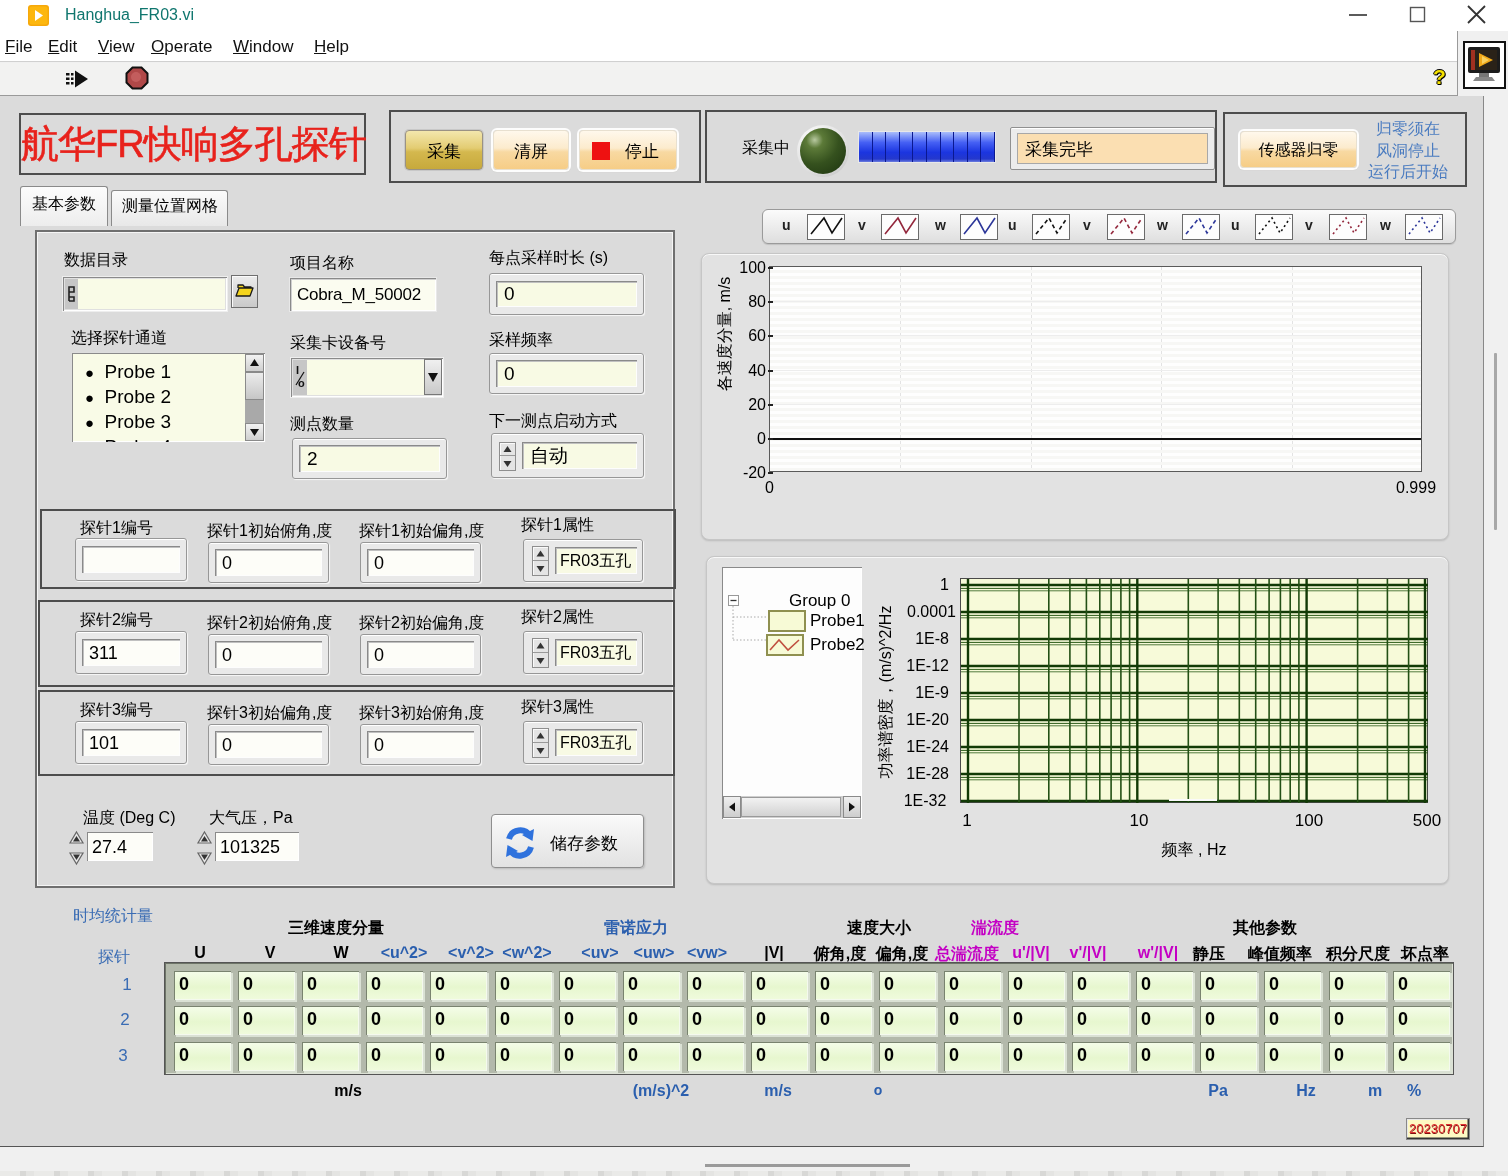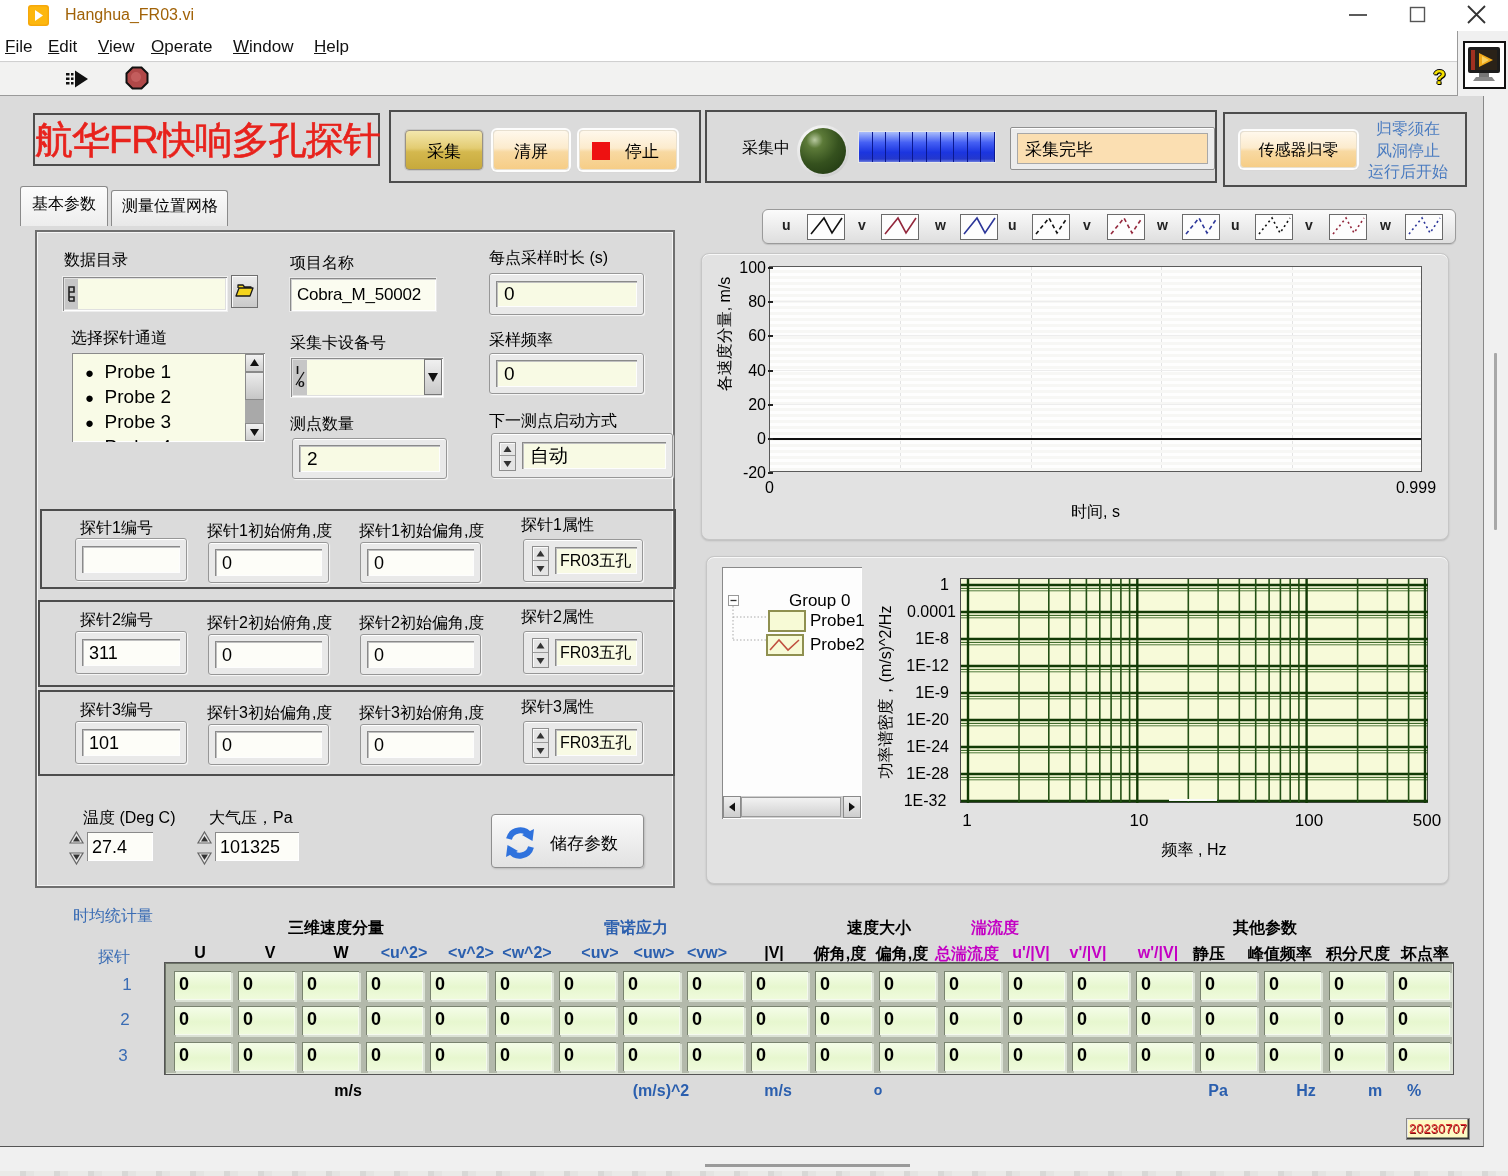--- a/index.html
+++ b/index.html
@@ -31,21 +31,21 @@
 .unit{position:absolute;font-size:16px;font-weight:bold;transform:translateX(-50%);color:#2b5fae}
 </style></head><body>
 <div id="win">
 
 <div class="ab" id="titlebar">
  <svg class="ab" style="left:28px;top:5px" width="21" height="21" viewBox="0 0 21 21">
         <rect x="0" y="0" width="21" height="21" rx="3" fill="#f6a80a"></rect>
         <rect x="1.5" y="1.5" width="18" height="18" rx="2" fill="#fdb70e"></rect>
         <path d="M7 5 L15 10.5 L7 16 Z" fill="#fff"></path>
       </svg>
- <div class="ab" style="left:65px;top:6px;font-size:16px;color:#a16207">Hanghua_FR03.vi</div>
+ <div class="ab" style="left:65px;top:6px;font-size:16px;color:#0f766e">Hanghua_FR03.vi</div>
  <svg class="ab" style="left:1344px;top:0" width="164" height="31" viewBox="0 0 164 31">
   <line x1="5" y1="15" x2="23" y2="15" stroke="#333" stroke-width="1.6"></line>
   <rect x="66.5" y="7.5" width="14" height="14" fill="none" stroke="#555" stroke-width="1.4"></rect>
   <path d="M124 6 L141 23 M141 6 L124 23" stroke="#333" stroke-width="1.8"></path>
  </svg>
 </div>
 <div class="ab" id="menubar">
  <span class="mi ab" style="left:5px;top:6px"><u>F</u>ile</span>
  <span class="mi ab" style="left:48px;top:6px"><u>E</u>dit</span>
  <span class="mi ab" style="left:98px;top:6px"><u>V</u>iew</span>
@@ -71,21 +71,21 @@
         <rect x="6" y="7" width="26" height="20" fill="#2a2218"></rect>
         <rect x="6" y="7" width="4" height="20" fill="#a03020"></rect>
         <path d="M14 10 L28 17 L14 24 Z" fill="#f0a818"></path>
         <path d="M17 13 L24 17 L17 21 Z" fill="#f8d060"></path>
         <rect x="14" y="30" width="10" height="4" fill="#777"></rect>
         <path d="M11 34 h16 l3 4 h-22 z" fill="#888"></path>
       </svg>
 </div>
 <div class="ab" id="panel">
 
-<div class="ab grp" style="left:33px;top:17px;width:347px;height:53px">
+<div class="ab grp" style="left:19px;top:17px;width:347px;height:62px">
  <div class="ab" style="left:0;top:50%;transform:translateY(-50%);width:100%;text-align:center;font-size:38px;font-weight:normal;-webkit-text-stroke:0.6px #e8221c;color:#e8221c;letter-spacing:-1px;white-space:nowrap">航华FR快响多孔探针</div>
 </div>
 <div class="ab grp" style="left:705px;top:14px;width:512px;height:73px">
  <div class="ab lbl" style="left:35px;top:26px">采集中</div>
  <div class="ab" style="left:90px;top:13px;width:52px;height:52px;border-radius:50%;background:radial-gradient(circle at 35% 30%,#ffffff,#e0e0e0 60%,#b8b8b8)"></div>
  <div class="ab" style="left:93px;top:16px;width:46px;height:46px;border-radius:50%;background:radial-gradient(circle at 32% 26%,#b8c9a0 0%,#5c7a38 18%,#35511e 52%,#263f15 80%,#1f3510)"></div>
  <div class="ab" style="left:152px;top:20px;width:136px;height:30px;background:#10129d;box-shadow:inset 1px 1px 0 #777,0 0 0 1px #e8e8e8">
   <div style="width:100%;height:100%;background:repeating-linear-gradient(90deg,transparent 0 12.6px,#0a1890 12.6px 13.6px),linear-gradient(#aabdfb 0%,#4560f4 35%,#1b35e0 68%,#2438cc 90%,#6c7ee0 100%)"></div>
  </div>
  <div class="ab" style="left:303px;top:15px;width:205px;height:43px;background:#ececec;border:1px solid #909090;border-radius:2px;box-shadow:inset 0 1px 0 #fff">
@@ -181,21 +181,21 @@
  <div class="ab fld-outer" style="left:452px;top:41px;width:155px;height:42px">
           <div class="fld-in" style="left:6px;top:7px;right:6px;bottom:7px"></div>
           <div class="ftxt" style="left:14px;font-size:19px">0</div>
         </div>
  <div class="ab lbl" style="left:452px;top:98px">采样频率</div>
  <div class="ab fld-outer" style="left:452px;top:121px;width:155px;height:41px">
           <div class="fld-in" style="left:6px;top:6px;right:6px;bottom:6px"></div>
           <div class="ftxt" style="left:14px;font-size:19px">0</div>
         </div>
  <div class="ab lbl" style="left:452px;top:179px">下一测点启动方式</div>
- <div class="ab fld-outer" style="left:454px;top:201px;width:182px;height:45px">
+ <div class="ab fld-outer" style="left:454px;top:201px;width:153px;height:45px">
   <div class="ab spin" style="left:7px;top:8px;width:17px;height:29px">
    <div class="ab" style="left:0;top:0;width:15px;height:13px;border-bottom:1px solid #999">
               <svg width="15" height="13" viewBox="0 0 15 13">
                 <path d="M7.5 3 L11.5 9 L3.5 9 Z" fill="#333"></path>
               </svg>
             </div>
    <div class="ab" style="left:0;bottom:0;width:15px;height:13px">
               <svg width="15" height="13" viewBox="0 0 15 13">
                 <path d="M7.5 10 L11.5 4 L3.5 4 Z" fill="#333"></path>
               </svg>
@@ -421,21 +421,20 @@
  <div class="ab" style="left:24px;top:210px;width:40px;text-align:right;font-size:16px">-20</div>
  <div class="ab" style="left:65.5px;top:13px;width:5px;height:1.5px;background:#222"></div>
  <div class="ab" style="left:65.5px;top:47px;width:5px;height:1.5px;background:#222"></div>
  <div class="ab" style="left:65.5px;top:81px;width:5px;height:1.5px;background:#222"></div>
  <div class="ab" style="left:65.5px;top:116px;width:5px;height:1.5px;background:#222"></div>
  <div class="ab" style="left:65.5px;top:150px;width:5px;height:1.5px;background:#222"></div>
  <div class="ab" style="left:65.5px;top:184px;width:5px;height:1.5px;background:#222"></div>
  <div class="ab" style="left:65.5px;top:218px;width:5px;height:1.5px;background:#222"></div>
  <div class="ab" style="left:63px;top:225px;font-size:16px">0</div>
  <div class="ab" style="left:694px;top:225px;font-size:16px">0.999</div>
- <div class="ab" style="left:67px;top:248px;width:653px;text-align:center;font-size:16px">时间, s</div>
 </div>
 
 <div class="ab" style="left:706px;top:460px;width:743px;height:328px;background:#e2e2e2;border:1px solid #c6c6c6;border-radius:8px;box-shadow:inset 0 1px 0 #f8f8f8,0 1px 2px rgba(0,0,0,.15)">
  <div class="ab" style="left:15px;top:10px;width:140px;height:252px;background:#fdfdfd;box-shadow:inset 1px 1px 0 #8a8a8a,inset -1px -1px 0 #fff">
   <svg class="ab" style="left:0;top:0" width="140" height="250" viewBox="0 0 140 250">
             <path d="M11 39 V73 M11 50 H48 M11 73 H45" stroke="#aaa" stroke-width="1" stroke-dasharray="1.5 2"></path>
           </svg>
   <div class="ab" style="left:6px;top:28px;width:11px;height:11px;background:#fff;border:1px solid #999">
             <svg width="9" height="9" viewBox="0 0 9 9">
               <line x1="1.5" y1="4.5" x2="7.5" y2="4.5" stroke="#333" stroke-width="1.3"></line>

